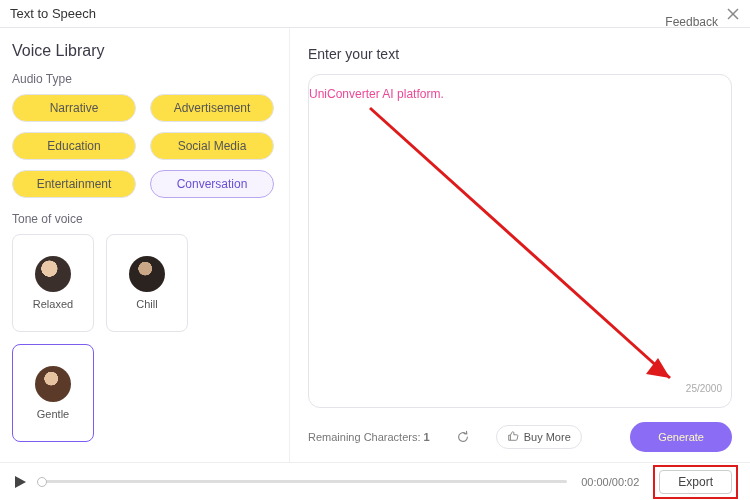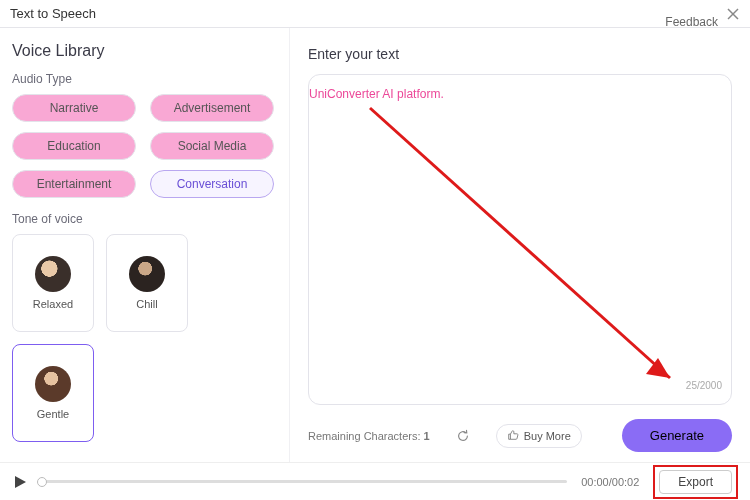--- a/index.html
+++ b/index.html
@@ -11,21 +11,21 @@
   .close-icon { width: 14px; height: 14px; display: inline-block; cursor: pointer; }
   .close-icon svg { width: 14px; height: 14px; stroke: #888; }
   .body { display: flex; height: calc(100% - 28px - 38px); }
   .sidebar { width: 290px; padding: 14px 12px; border-right: 1px solid #f0f0f3; }
   .sidebar-title { font-size: 16px; color: #3b3b48; margin-bottom: 12px; }
   .section-label { font-size: 12px; color: #6b6b78; margin: 6px 0 8px; }
   .chips { display: flex; flex-wrap: wrap; gap: 10px 14px; margin-bottom: 14px; }
   .chip {
     width: 124px; height: 28px; border: 1px solid #e3e3ea; border-radius: 14px;
     display: inline-flex; align-items: center; justify-content: center;
-    font-size: 12px; color: #555; cursor: pointer; background: #f9a8d4;
+    font-size: 12px; color: #555; cursor: pointer; background: #fde047;
   }
   .chip.selected { border-color: #b9a7f0; color: #6a50d6; background: #f7f4ff; }
   .voices { display: flex; flex-wrap: wrap; gap: 12px; }
   .voice {
     width: 82px; height: 98px; border: 1px solid #e3e3ea; border-radius: 8px;
     display: flex; flex-direction: column; align-items: center; justify-content: center;
     gap: 6px; cursor: pointer; background: #fff;
   }
   .voice.selected { border-color: #7d5df0; }
   .avatar { width: 36px; height: 36px; border-radius: 50%; display: inline-block; }
@@ -38,21 +38,21 @@
     padding: 12px 0; font-size: 12px; color: #ec4899; background: #fff; outline: none;
   }
   .char-count { position: absolute; right: 10px; bottom: 14px; font-size: 10px; color: #aaa; }
   .main-actions { display: flex; align-items: center; justify-content: space-between; margin-top: 14px; gap: 10px; }
   .left-actions { display: flex; align-items: center; gap: 26px; font-size: 11px; color: #777; text-align: right; }
   .refresh-icon { width: 14px; height: 14px; cursor: pointer; }
   .refresh-icon svg { width: 14px; height: 14px; stroke: #888; fill: none; }
   .buy-more { display: inline-flex; align-items: center; gap: 5px; padding: 4px 10px; border: 1px solid #e3e3ea; border-radius: 12px; font-size: 11px; color: #555; cursor: pointer; background: #fff; }
   .thumb-icon svg { width: 12px; height: 12px; stroke: #777; fill: none; }
   .generate {
-    background: #8a6cf5; color: #000000; font-size: 13px; border: none; border-radius: 20px;
+    background: #8a6cf5; color: #fef9c3; font-size: 11px; border: none; border-radius: 20px;
     padding: 9px 28px; cursor: pointer;
   }
   .bottombar { height: 38px; display: flex; align-items: center; padding: 0 12px; gap: 14px; border-top: 1px solid #eee; }
   .play-icon { width: 16px; height: 16px; cursor: pointer; }
   .play-icon svg { width: 16px; height: 16px; fill: #444; }
   .track { flex: 1; height: 3px; background: #ddd; border-radius: 2px; position: relative; cursor: pointer; }
   .scrubber { position: absolute; left: 0; top: 50%; transform: translate(-50%,-50%); width: 10px; height: 10px; background: #fff; border: 1px solid #bbb; border-radius: 50%; }
   .time { font-size: 11px; color: #777; }
   .export-wrap { border: 2px solid #de1a1a; padding: 3px 4px; }
   .export-btn { border: 1px solid #ccc; background: #fff; font-size: 12px; color: #444; padding: 4px 18px; border-radius: 4px; cursor: pointer; }

